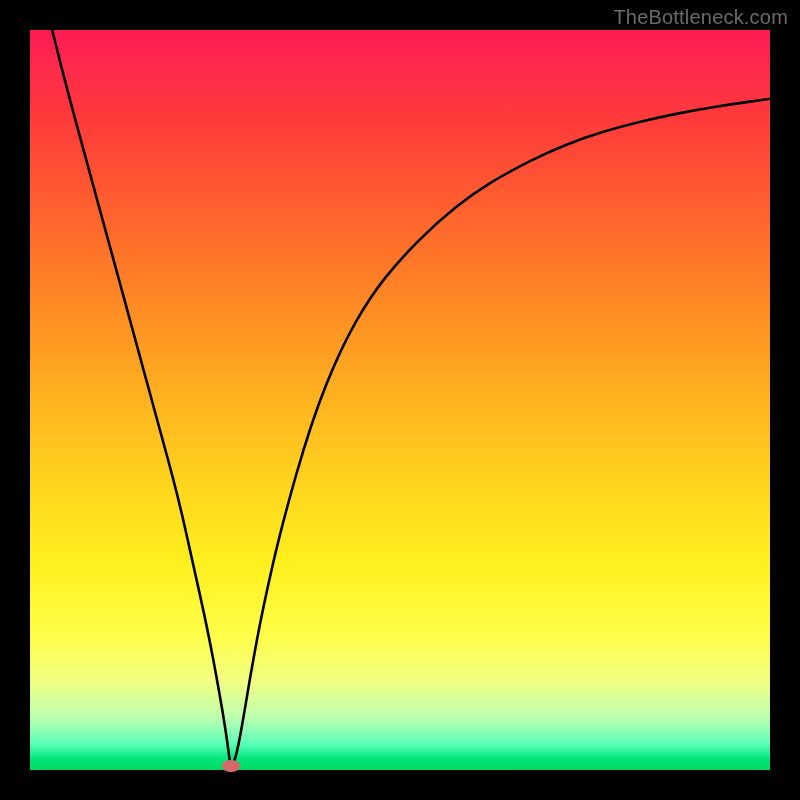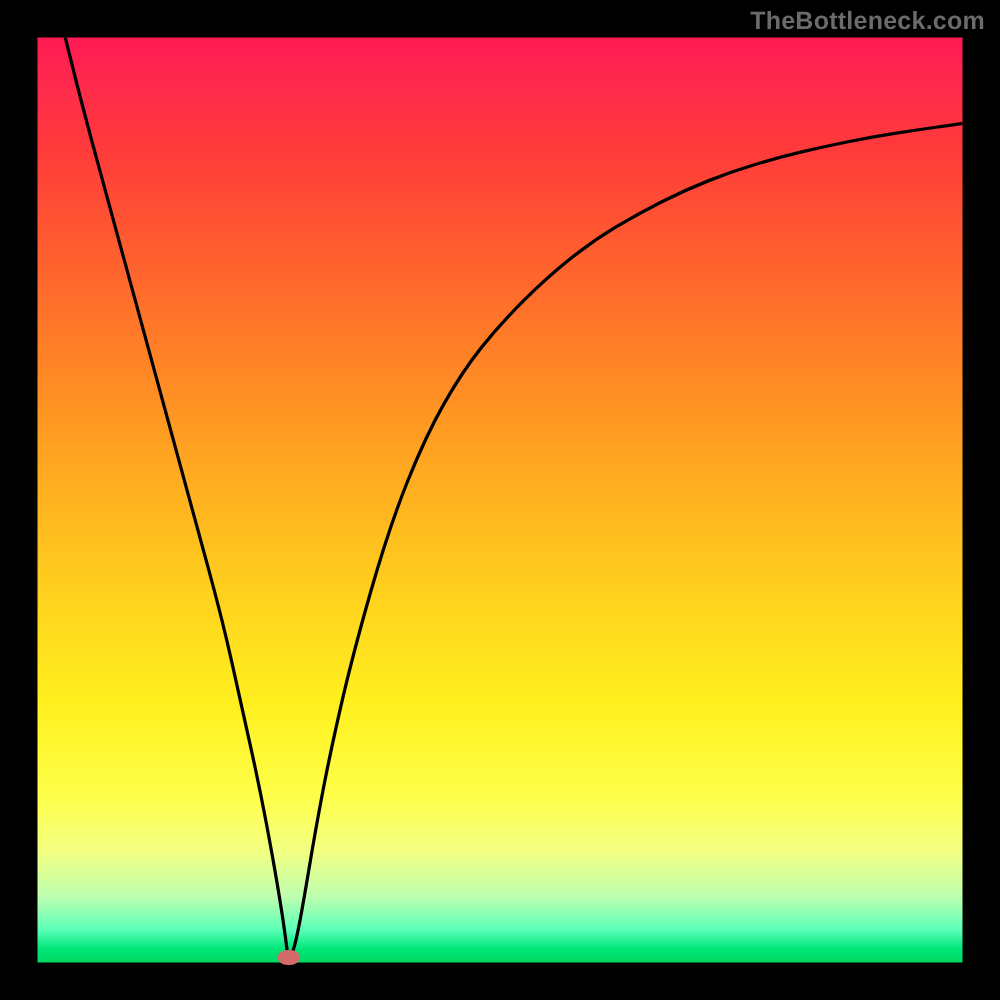--- a/index.html
+++ b/index.html
@@ -38,21 +38,21 @@
       #5affb8 96.5%,
       #00e67a 98.5%,
       #00d860 100%
     );
   }
   .watermark {
     position: absolute;
     top: 6px;
     right: 12px;
     font-size: 20px;
-    font-weight: bold;
+    font-weight: normal;
     color: #6b6b6b;
     letter-spacing: 0.2px;
   }
   svg.curve {
     position: absolute;
     left: 0;
     top: 0;
     width: 740px;
     height: 740px;
     pointer-events: none;

